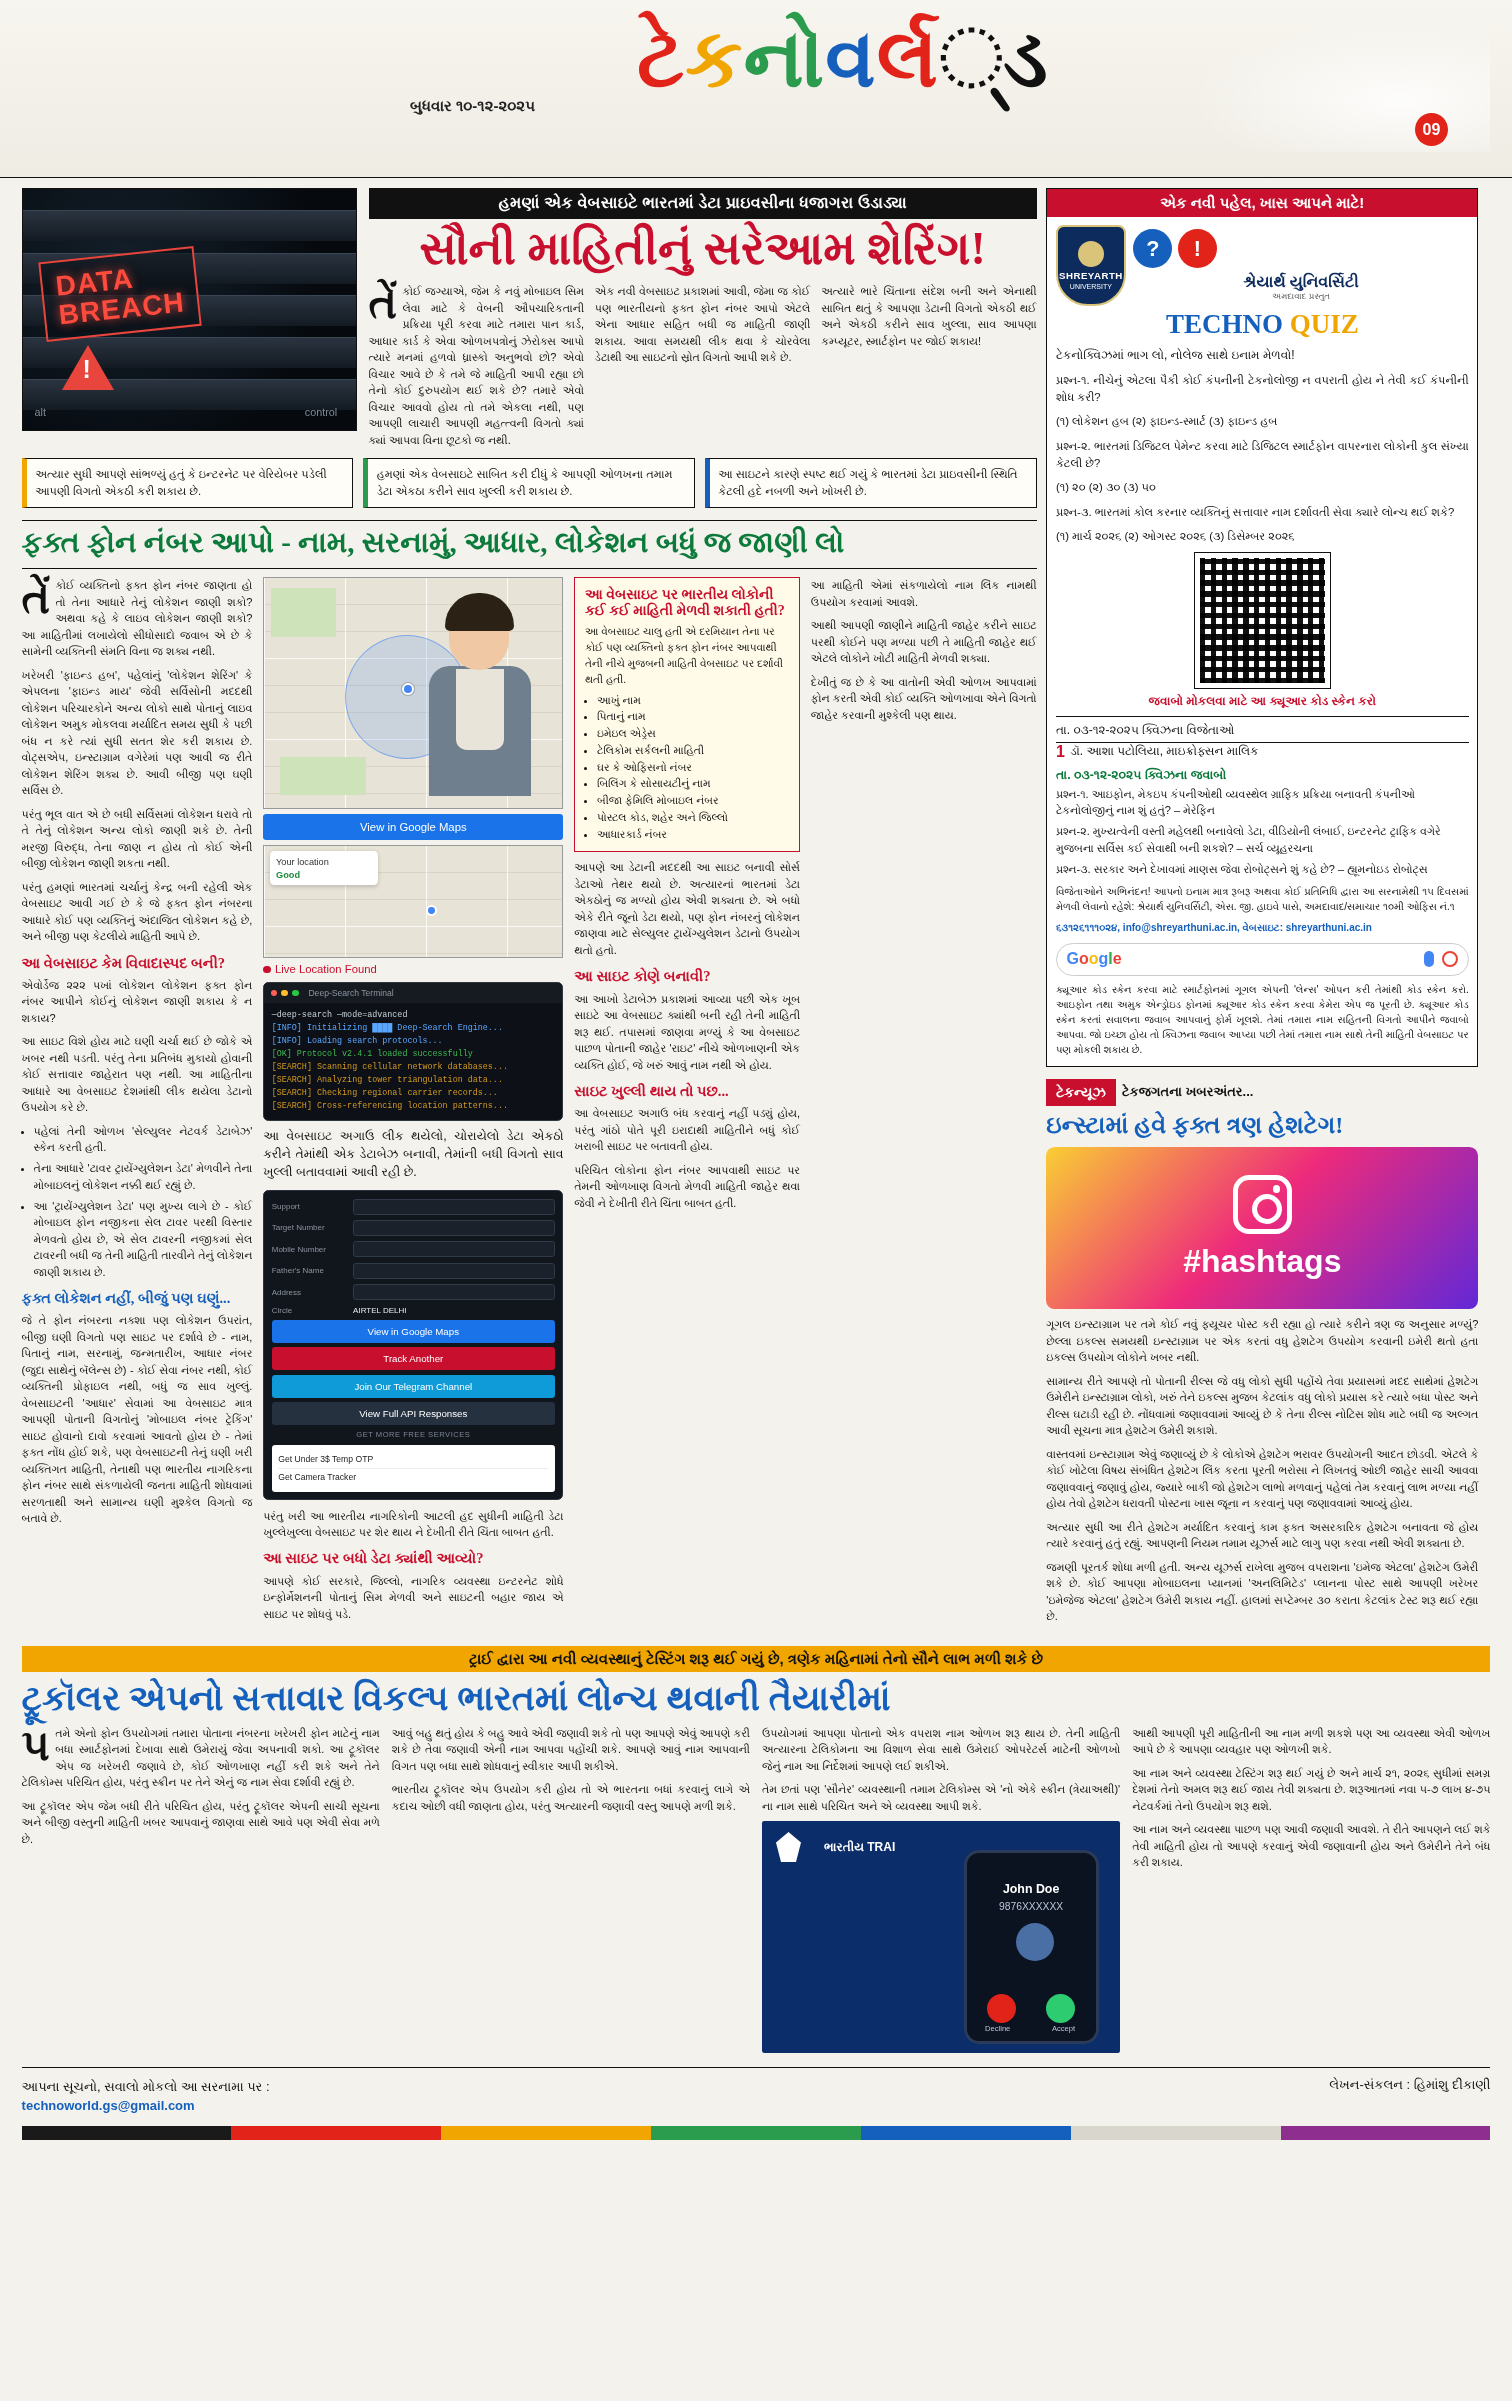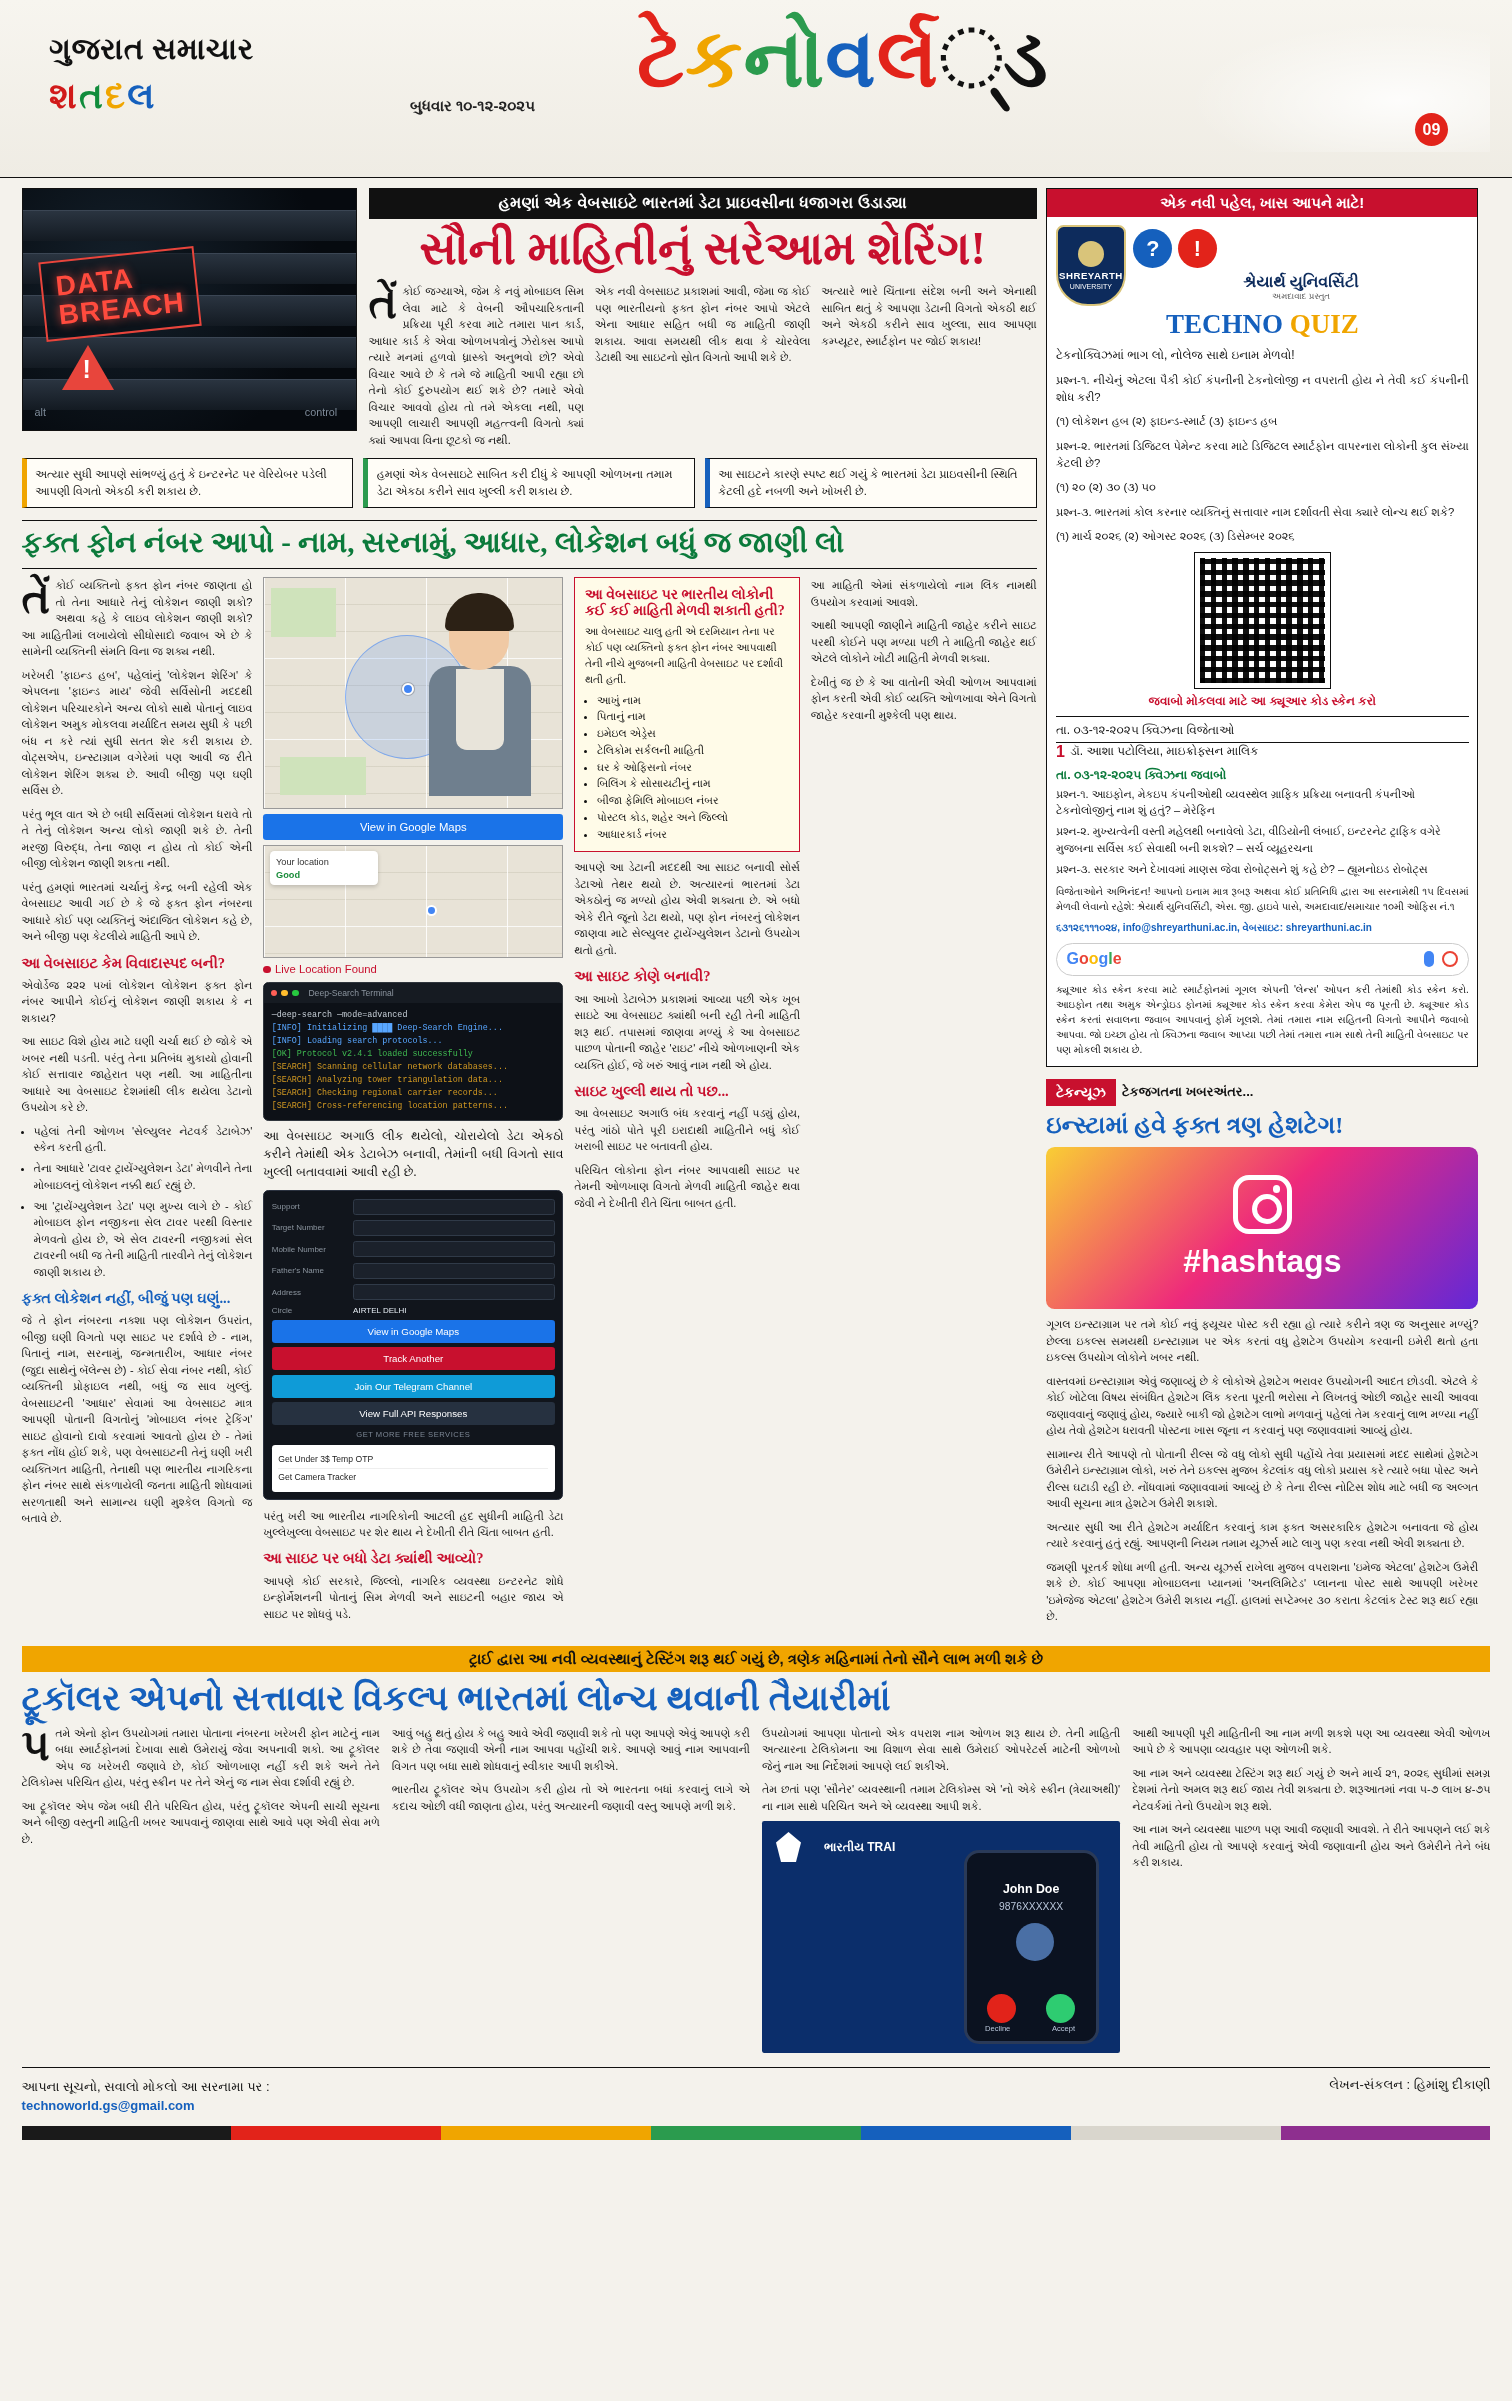--- a/index.html
+++ b/index.html
@@ -344,29 +344,20 @@
   .colorbar { display:flex; margin:10.8px 21.6px 0; height:14px; }
   .colorbar div { flex:1; }
 </style>
 </head>
 <body>
 
 <div class="page">
 
   <div class="masthead">
     <div class="mh-swirl"></div>
-    <div class="mh-left">
-      <div class="mh-paper">ગુજરાત સમાચાર</div>
-      <div class="mh-shatdal">
-        <span>શ</span>
-        <span>ત</span>
-        <span>દ</span>
-        <span>લ</span>
-      </div>
-    </div>
     <div class="mh-date">બુધવાર ૧૦-૧૨-૨૦૨૫</div>
     <div class="mh-title">
       <span>ટે</span>
       <span>ક</span>
       <span>નો</span>
       <span>વ</span>
       <span>ર્લ</span>
       <span>્ડ</span>
     </div>
     <div class="mh-pageno">09</div>
@@ -628,22 +619,22 @@
         <div class="tn-head">
           <span class="tn-pill">ટેકન્યૂઝ</span>
           <span class="tn-sub">ટેકજગતના ખબરઅંતર...</span>
         </div>
         <div class="tn-title">ઇન્સ્ટામાં હવે ફક્ત ત્રણ હેશટેગ!</div>
         <div class="insta-card">
           <div class="insta-glyph"></div>
           <div class="insta-tag">#hashtags</div>
         </div>
         <p class="p">ગૂગલ ઇન્સ્ટાગ્રામ પર તમે કોઈ નવું ફ્યૂચર પોસ્ટ કરી રહ્યા હો ત્યારે કરીને ત્રણ જ અનુસાર મળ્યું? છેલ્લા ઇકલ્સ સમયથી ઇન્સ્ટાગ્રામ પર એક કરતાં વધુ હેશટેગ ઉપયોગ કરવાની ઇમેરી થતો હતા ઇકલ્સ ઉપયોગ લોકોને ખબર નથી.</p>
+        <p class="p">સામાન્ય રીતે આપણે તો પોતાની રીલ્સ જે વધુ લોકો સુધી પહોંચે તેવા પ્રયાસમાં મદદ સાથેમાં હેશટેગ ઉમેરીને ઇન્સ્ટાગ્રામ લોકો, ખરું તેને ઇકલ્સ મુજબ કેટલાંક વધુ લોકો પ્રયાસ કરે ત્યારે બધા પોસ્ટ અને રીલ્સ ઘટાડી રહી છે. નોંધવામાં જણાવવામાં આવ્યું છે કે તેના રીલ્સ નોટિસ શોધ માટે બધી જ અલ્ગત આવી સૂચના માત્ર હેશટેગ ઉમેરી શકાશે.</p>
         <p class="p">વાસ્તવમાં ઇન્સ્ટાગ્રામ એવું જણાવ્યું છે કે લોકોએ હેશટેગ ભરાવર ઉપયોગની આદત છોડવી. એટલે કે કોઈ ખોટેલા વિષય સંબંધિત હેશટેગ લિંક કરતા પૂરતી ભરોસા ને લિખતવું ઓછી જાહેર સાચી આવવા જણાવવાનું જણાવું હોય, જ્યારે બાકી જો હેશટેગ લાભો મળવાનું પહેલાં તેમ કરવાનું લાભ મળ્યા નહીં હોય તેવો હેશટેગ ધરાવતી પોસ્ટના ખાસ જૂના ન કરવાનું પણ જણાવવામાં આવ્યું હોય.</p>
-        <p class="p">સામાન્ય રીતે આપણે તો પોતાની રીલ્સ જે વધુ લોકો સુધી પહોંચે તેવા પ્રયાસમાં મદદ સાથેમાં હેશટેગ ઉમેરીને ઇન્સ્ટાગ્રામ લોકો, ખરું તેને ઇકલ્સ મુજબ કેટલાંક વધુ લોકો પ્રયાસ કરે ત્યારે બધા પોસ્ટ અને રીલ્સ ઘટાડી રહી છે. નોંધવામાં જણાવવામાં આવ્યું છે કે તેના રીલ્સ નોટિસ શોધ માટે બધી જ અલ્ગત આવી સૂચના માત્ર હેશટેગ ઉમેરી શકાશે.</p>
         <p class="p">અત્યાર સુધી આ રીતે હેશટેગ મર્યાદિત કરવાનું કામ ફક્ત અસરકારિક હેશટેગ બનાવતા જે હોય ત્યારે કરવાનું હતું રહ્યું. આપણની નિયમ તમામ યૂઝર્સ માટે લાગુ પણ કરવા નથી એવી શક્યતા છે.</p>
         <p class="p">જમણી પૂરતર્ક શોધા મળી હતી. અન્ય યૂઝર્સ રાખેલા મુજબ વપરાશના 'ઇમેજ એટલા' હેશટેગ ઉમેરી શકે છે. કોઈ આપણા મોબાઇલના પ્યાનમાં 'અનલિમિટેડ' પ્લાનના પોસ્ટ સાથે આપણી ખરેખર 'ઇમેજેજ એટલા' હેશટેગ ઉમેરી શકાય નહીં. હાલમાં સપ્ટેમ્બર ૩૦ કરાતા કેટલાંક ટેસ્ટ શરૂ થઈ રહ્યા છે.</p>
       </div>
     </div>
   </div>
 
   <div class="bottom">
     <div class="b-kicker">ટ્રાઈ દ્વારા આ નવી વ્યવસ્થાનું ટેસ્ટિંગ શરૂ થઈ ગયું છે, ત્રણેક મહિનામાં તેનો સૌને લાભ મળી શકે છે</div>
     <div class="b-head">ટ્રૂકૉલર એપનો સત્તાવાર વિકલ્પ ભારતમાં લોન્ચ થવાની તૈયારીમાં</div>
     <div class="b-cols">

